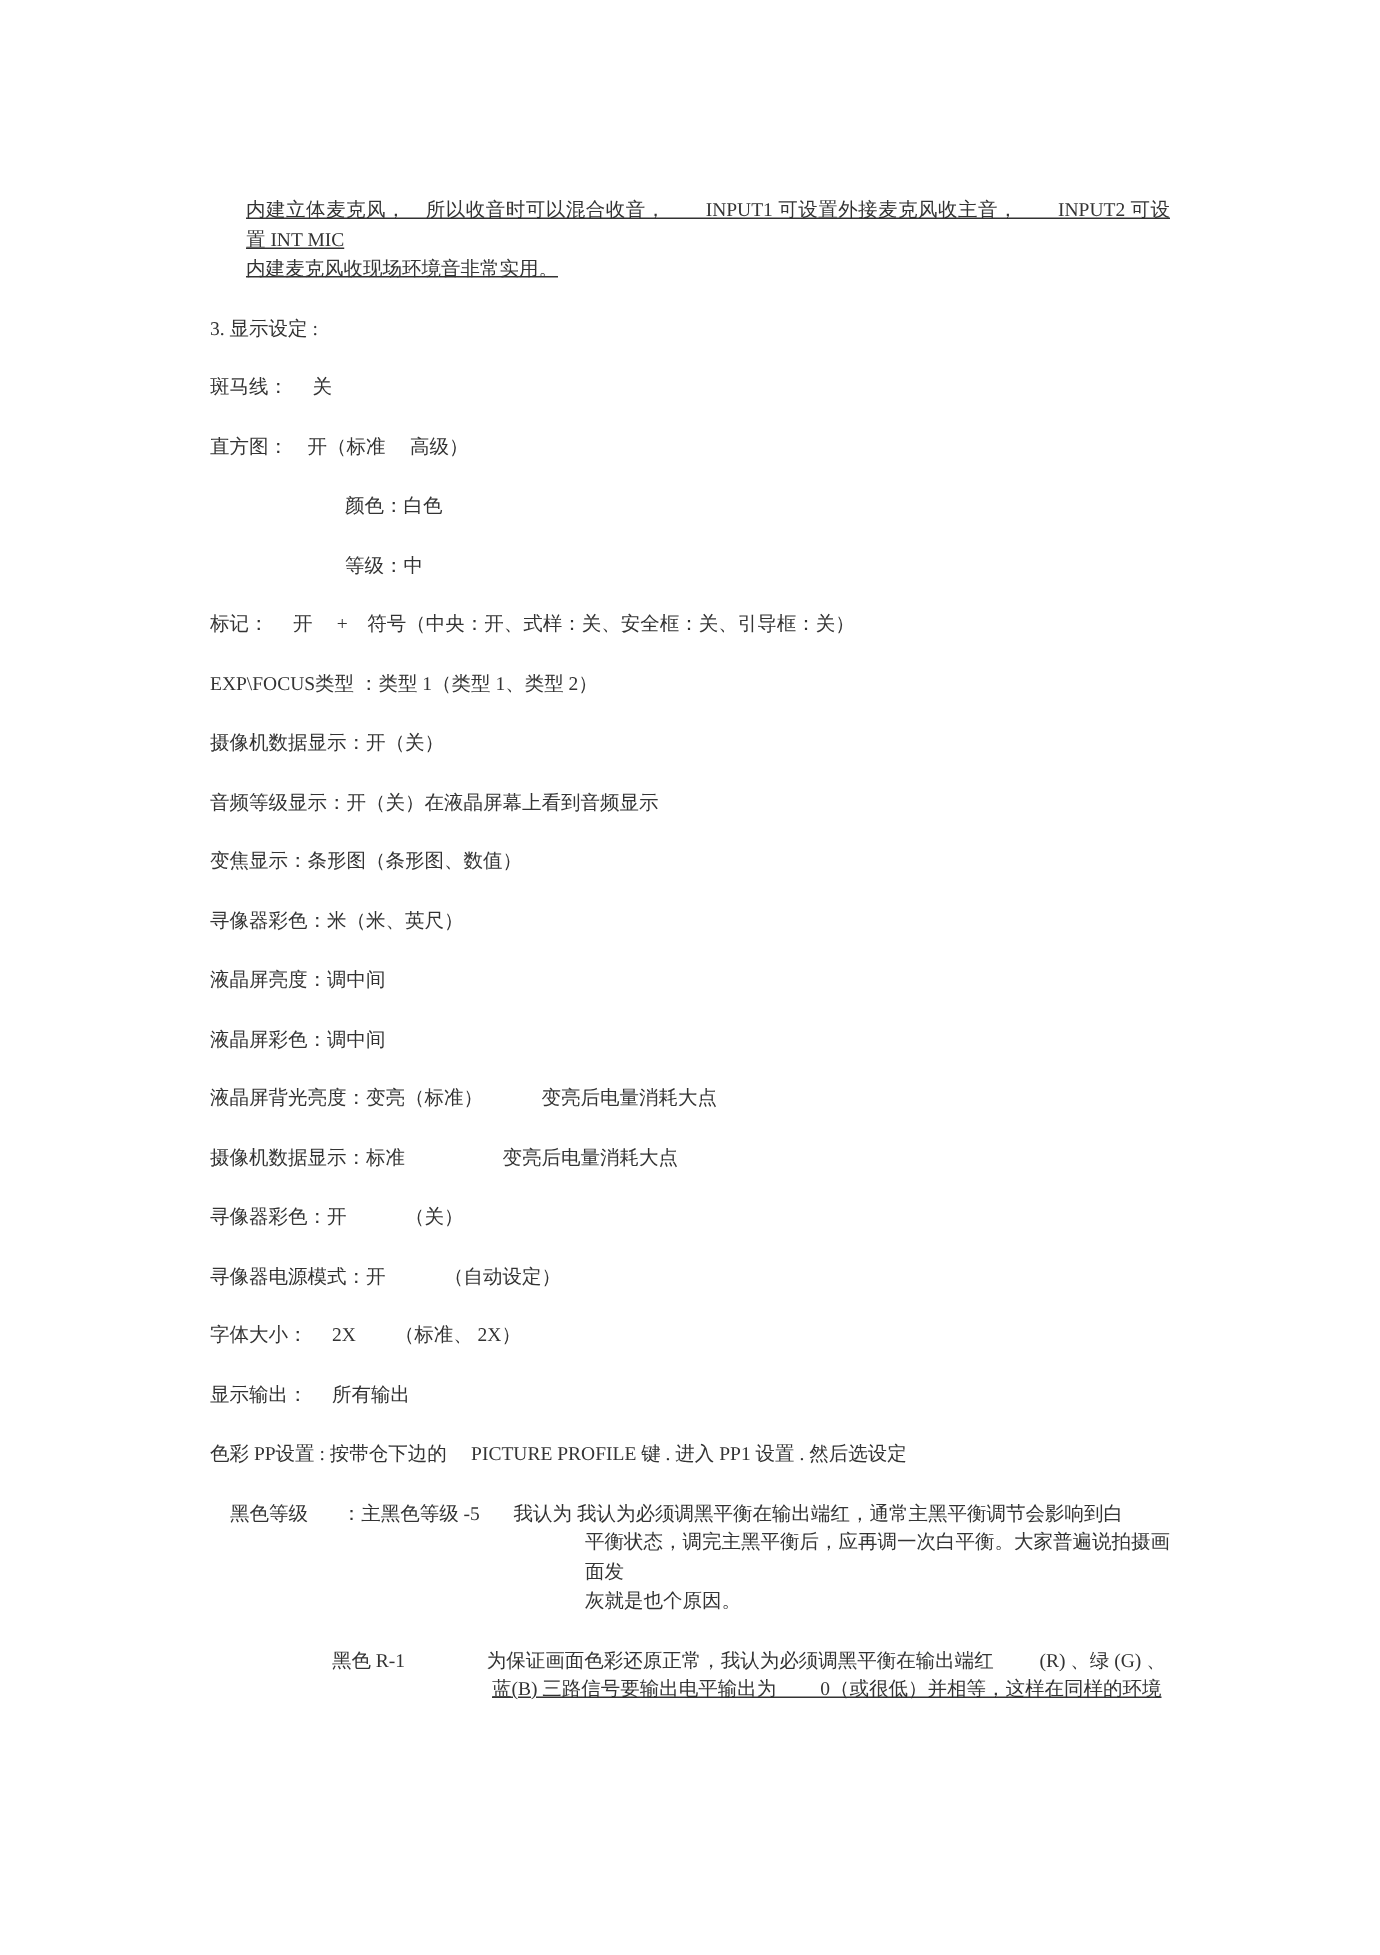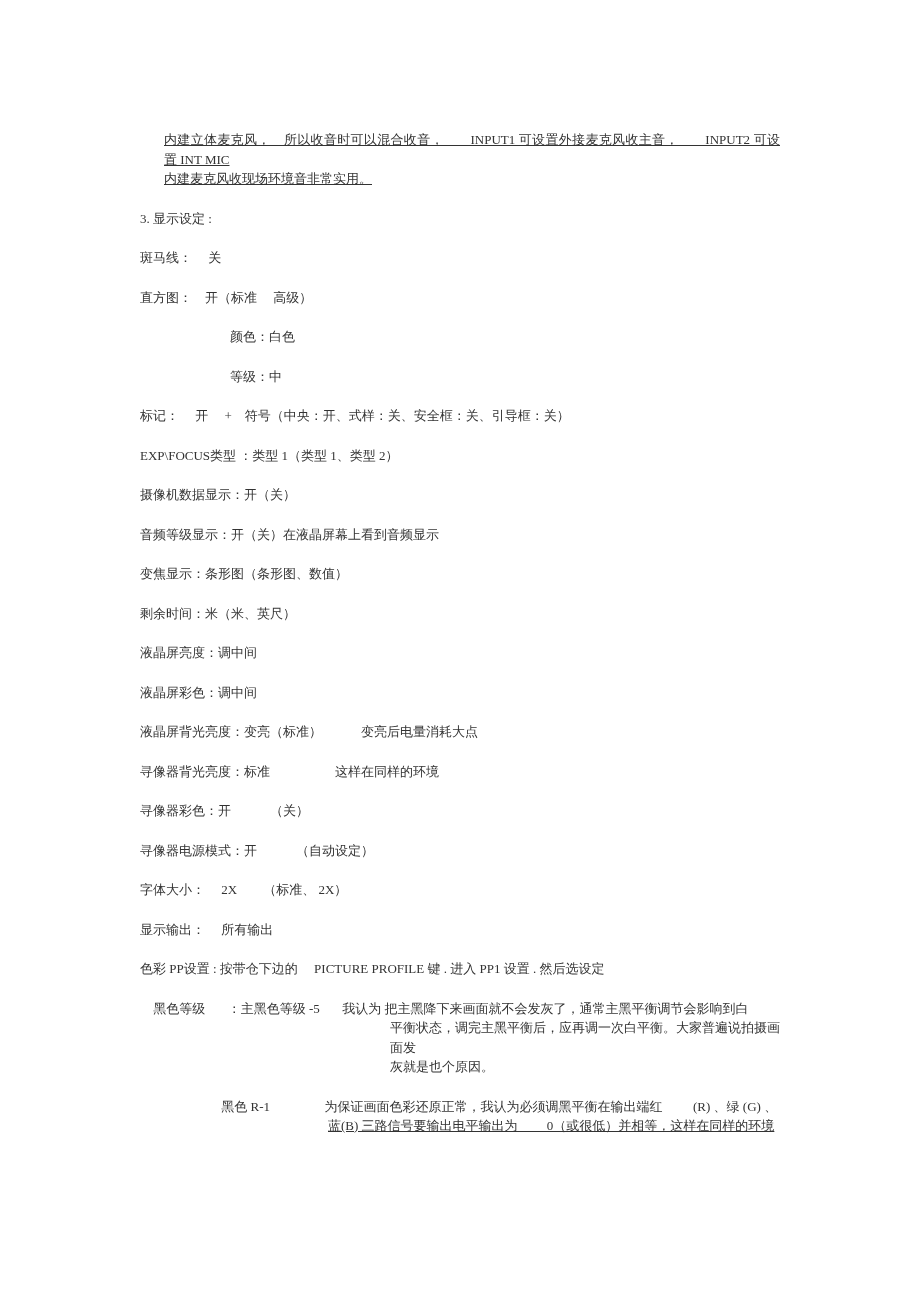--- a/index.html
+++ b/index.html
@@ -47,40 +47,40 @@
 
   <div class="para">斑马线：　 关</div>
   <div class="para">直方图：　开（标准 　高级）</div>
   <div class="para indent2">颜色：白色</div>
   <div class="para indent2">等级：中</div>
   <div class="para">标记：　 开　 +　符号（中央：开、式样：关、安全框：关、引导框：关）</div>
   <div class="para">EXP\FOCUS类型  ：类型  1（类型  1、类型  2）</div>
   <div class="para">摄像机数据显示：开（关）</div>
   <div class="para">音频等级显示：开（关）在液晶屏幕上看到音频显示</div>
   <div class="para">变焦显示：条形图（条形图、数值）</div>
-  <div class="para">剩余时间：米（米、英尺）</div>
+  <div class="para">寻像器彩色：米（米、英尺）</div>
   <div class="para">液晶屏亮度：调中间</div>
   <div class="para">液晶屏彩色：调中间</div>
   <div class="para">液晶屏背光亮度：变亮（标准）　　　变亮后电量消耗大点</div>
-  <div class="para">寻像器背光亮度：标准　　　　　这样在同样的环境</div>
+  <div class="para">摄像机数据显示：标准　　　　　变亮后电量消耗大点</div>
   <div class="para">寻像器彩色：开　　　（关）</div>
   <div class="para">寻像器电源模式：开　　　（自动设定）</div>
   <div class="para">字体大小：　 2X　　（标准、 2X）</div>
   <div class="para">显示输出：　 所有输出</div>
 
   <div class="para">色彩  PP设置 : 按带仓下边的 　PICTURE PROFILE 键 . 进入  PP1 设置 . 然后选设定</div>
 
   <div class="para">
     <div>
       <span style="display:inline-block;width:10px;"></span>
       <span>黑色等级</span>
       <span style="display:inline-block;width:16px;"></span>
       <span>：主黑色等级   -5</span>
       <span style="display:inline-block;width:16px;"></span>
-      <span>我认为   把主黑降下来画面就不会发灰了，通常主黑平衡调节会影响到白</span>
+      <span>我认为   我认为必须调黑平衡在输出端红，通常主黑平衡调节会影响到白</span>
     </div>
     <div class="indent3">平衡状态，调完主黑平衡后，应再调一次白平衡。大家普遍说拍摄画面发</div>
     <div class="indent3">灰就是也个原因。</div>
   </div>
 
   <div class="para" style="margin-bottom:0;">
     <div>
       <span style="display:inline-block;width:78px;"></span>
       <span>黑色  R-1</span>
       <span style="display:inline-block;width:48px;"></span>

